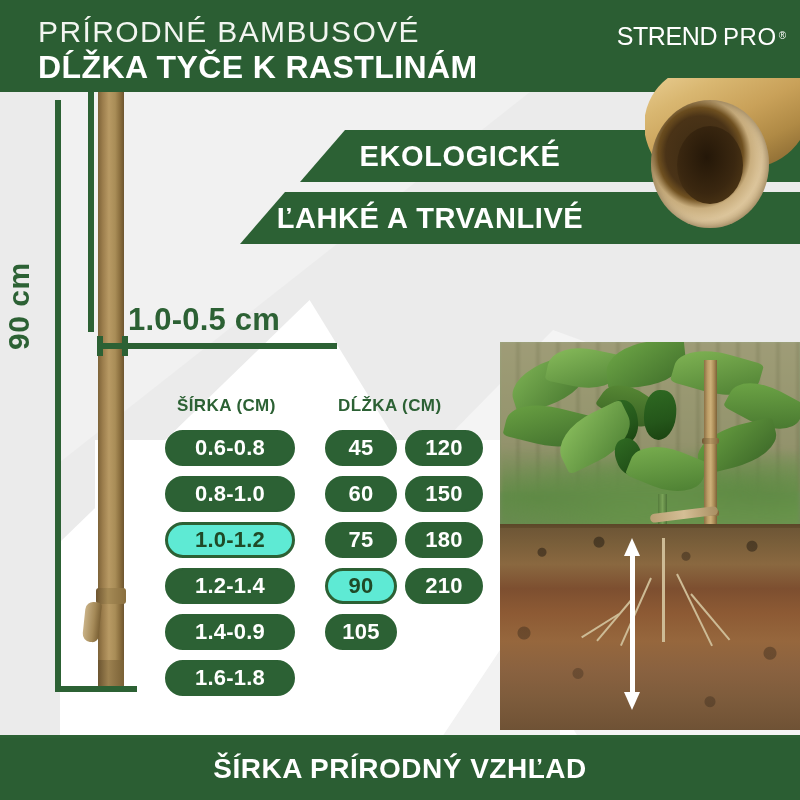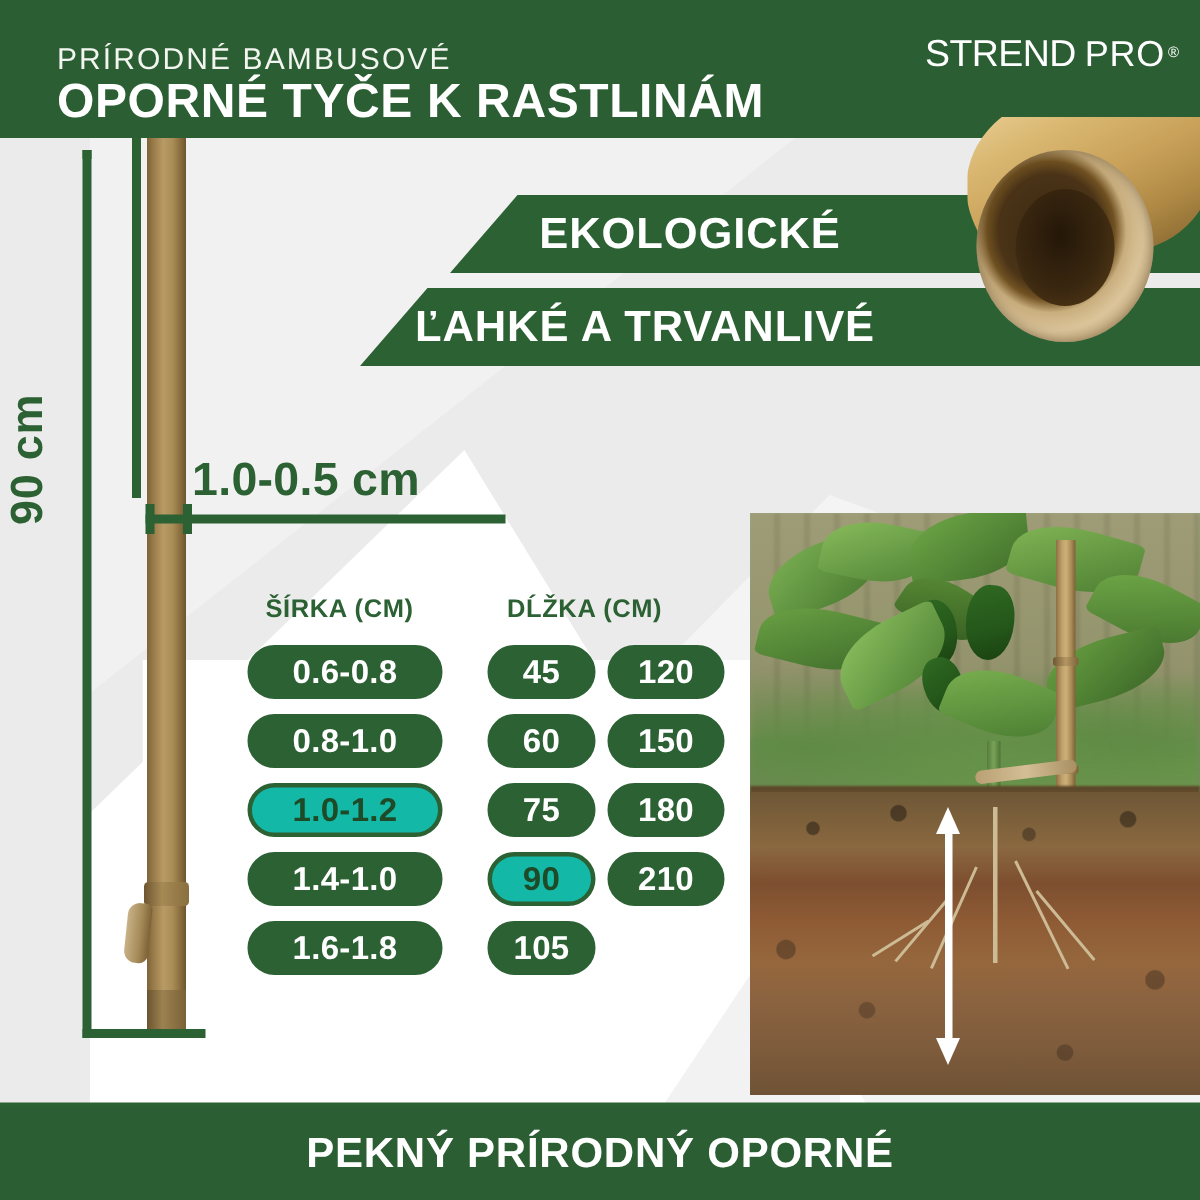--- a/index.html
+++ b/index.html
@@ -49,24 +49,23 @@
   }
 
   
   .header{
     position:absolute;left:0;top:0;width:800px;height:92px;
     background:#2b5e33;
     overflow:hidden;
   }
   .h-line1{
     position:absolute;left:38px;top:15px;
-    font-size:20px;letter-spacing:1.4px;
+    font-size:30px;letter-spacing:1.4px;
     color:#f2f5f0;font-weight:400;
     white-space:nowrap;
-    margin-top:14px;
   }
   .h-line2{
     position:absolute;left:38px;top:49px;
     font-size:32px;letter-spacing:0.4px;
     color:#ffffff;font-weight:bold;
     white-space:nowrap;
   }
   .logo{
     position:absolute;right:14px;top:22px;
     white-space:nowrap;color:#ffffff;
@@ -217,21 +216,21 @@
     background:#2c6134;
     border:2px solid #2c6134;
     color:#ffffff;
     font-size:22px;font-weight:bold;
     text-align:center;
     margin-bottom:10px;
     letter-spacing:0.2px;
     white-space:nowrap;
   }
   .pill.sel{
-    background:#14b8a6;
+    background:#5eead4;
     border:3px solid #2c6134;
     color:#1f4a27;
     line-height:30px;
   }
 
   
   .tip{
     position:absolute;left:470px;top:279px;width:330px;height:56px;
     background:#2c6134;
     clip-path:polygon(26px 0, 100% 0, 100% 100%, 0 100%);
@@ -380,21 +379,21 @@
 
   <div class="bg-base"></div>
   <div class="bg-tri bg-tri-1"></div>
   <div class="bg-tri bg-tri-3"></div>
   <div class="bg-tri bg-tri-2"></div>
   <div class="bg-tri bg-tri-4"></div>
   <div class="bg-tri bg-tri-5"></div>
 
   <div class="header">
     <div class="h-line1">PRÍRODNÉ BAMBUSOVÉ</div>
-    <div class="h-line2">OPORNÉ TYČE K RASTLINÁM</div>
+    <div class="h-line2">DĹŽKA TYČE K RASTLINÁM</div>
     <div class="logo">
       <span class="l-strend">STREND</span><span class="l-pro">PRO</span><span class="l-reg">®</span>
     </div>
   </div>
 
   <div class="chev chev-2">
     <span>ĽAHKÉ A TRVANLIVÉ</span>
   </div>
   <div class="chev chev-1">
     <span>EKOLOGICKÉ</span>
@@ -427,21 +426,22 @@
   <div class="table">
     <div class="tbl-heads">
       <div class="tbl-head th-sirka">ŠÍRKA (CM)</div>
       <div class="tbl-head th-dlzka">DĹŽKA (CM)</div>
     </div>
     <div class="cols">
       <div class="col col-width" id="col-width">
           <div class="pill">0.6-0.8</div>
           <div class="pill">0.8-1.0</div>
           <div class="pill sel">1.0-1.2</div>
-          <div class="pill">1.4-1.0</div>
+          <div class="pill">1.2-1.4</div>
+          <div class="pill">1.4-0.9</div>
           <div class="pill">1.6-1.8</div>
         </div>
       <div class="col col-len-a" id="col-len-a">
           <div class="pill">45</div>
           <div class="pill">60</div>
           <div class="pill">75</div>
           <div class="pill sel">90</div>
           <div class="pill">105</div>
         </div>
       <div class="col col-len-b" id="col-len-b">
@@ -493,16 +493,16 @@
 
     <div class="ph-arrow">
       <div class="head-up"></div>
       <div class="shaft"></div>
       <div class="head-dn"></div>
     </div>
   </div>
 
   <div class="footer-rule"></div>
   <div class="footer">
-    <div class="footer-txt">PEKNÝ PRÍRODNÝ OPORNÉ</div>
+    <div class="footer-txt">ŠÍRKA PRÍRODNÝ VZHĽAD</div>
   </div>
 
 </div>
 
 </body></html>

